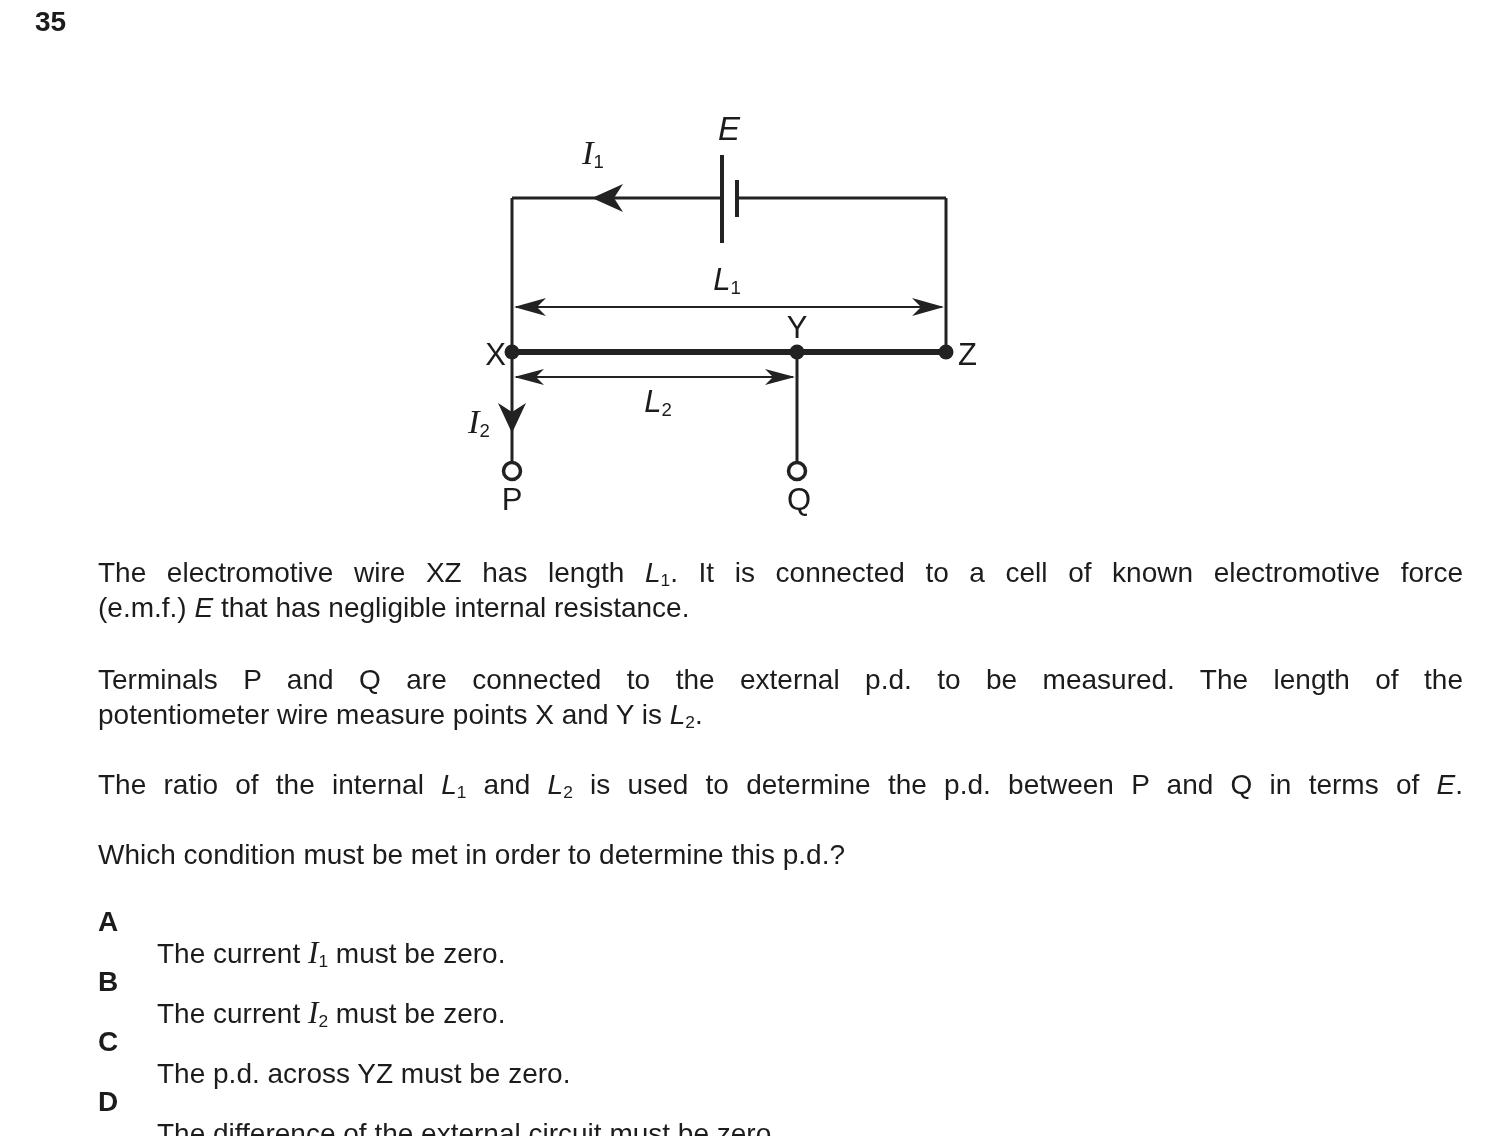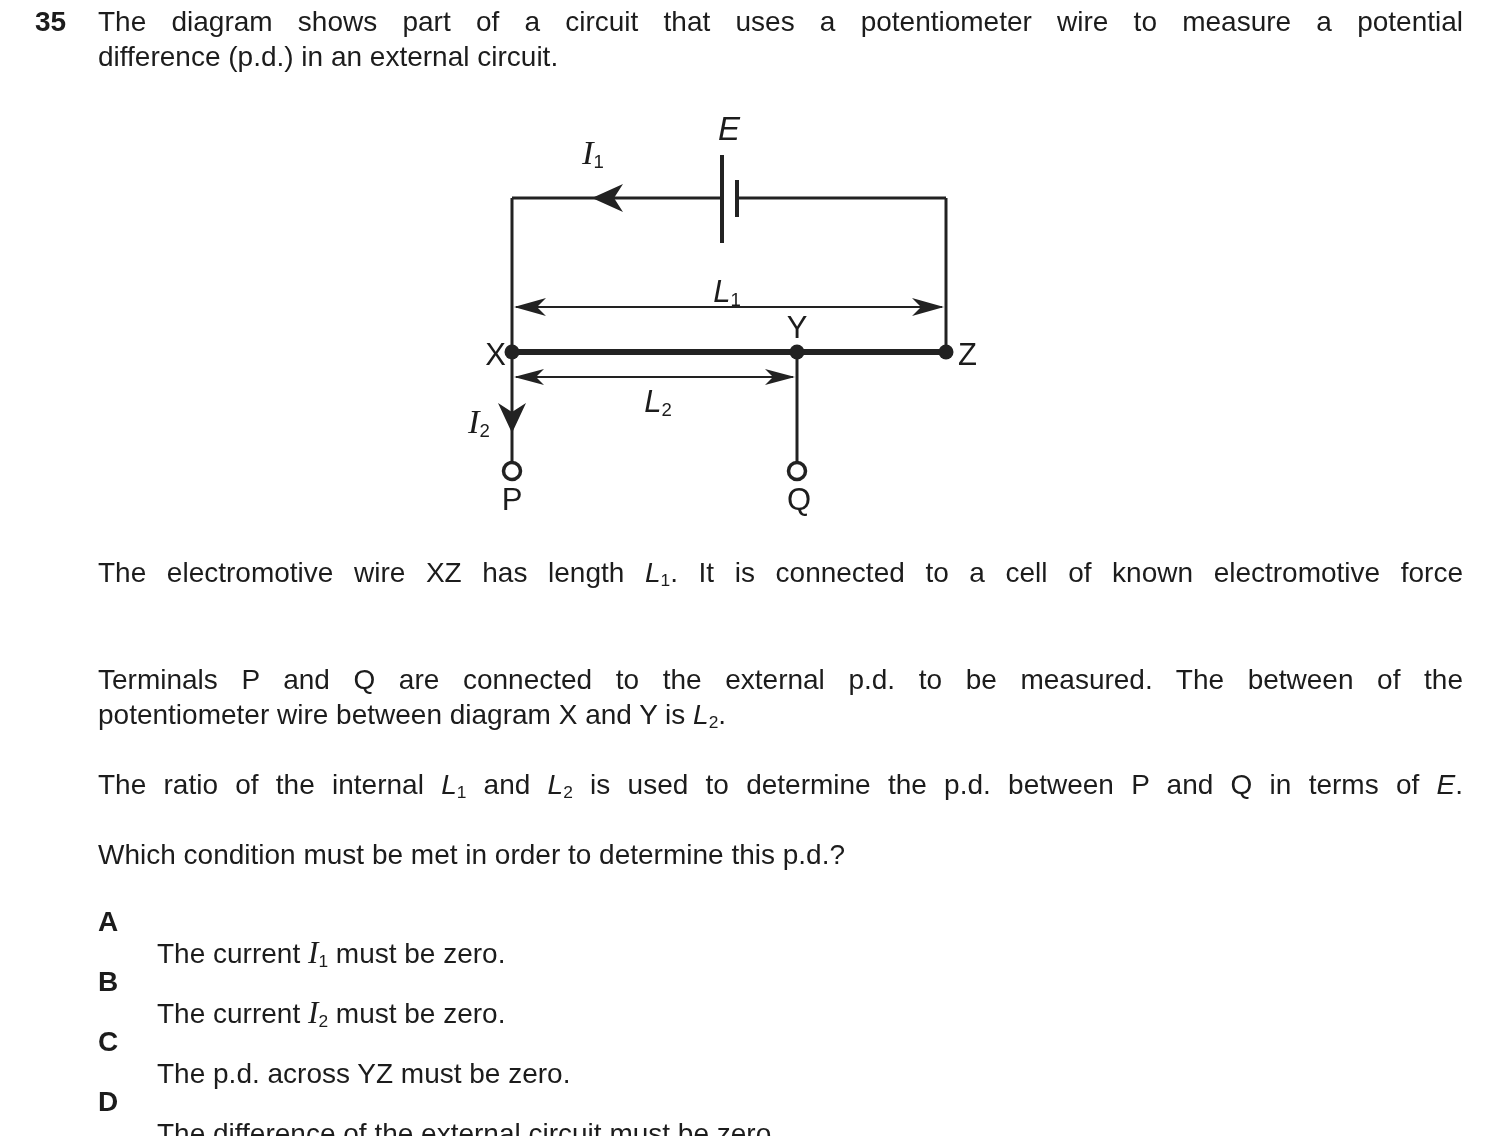--- a/index.html
+++ b/index.html
@@ -56,24 +56,20 @@
   .cx { transform: translateX(-50%); }
   .rx { transform: translateX(-100%); }
 </style>
 </head>
 <body>
 
 <div class="page">
 
   <div class="qnum">35</div>
 
-  <div class="para" style="top:4px">
-    <div class="line just"><span>The diagram shows part of a circuit that uses a potentiometer wire to measure a potential</span></div>
-    <div class="line"><span>difference (p.d.) in an external circuit.</span></div>
-  </div>
 
   <svg class="diagram-svg" width="1500" height="1136" viewBox="0 0 1500 1136" xmlns="http://www.w3.org/2000/svg">
     <g fill="none" stroke="#222222" stroke-width="3">
 
       <path d="M 512 198 H 722"></path>
       <path d="M 737 198 H 946"></path>
 
       <path d="M 512 198 V 462"></path>
       <path d="M 946 198 V 352"></path>
 
@@ -103,36 +99,37 @@
       <circle cx="797" cy="352" r="7.5"></circle>
       <circle cx="946" cy="352" r="7.5"></circle>
     </g>
 
     <circle cx="512" cy="471" r="8.5" fill="#ffffff" stroke="#222222" stroke-width="3.5"></circle>
     <circle cx="797" cy="471" r="8.5" fill="#ffffff" stroke="#222222" stroke-width="3.5"></circle>
   </svg>
 
   <span class="dlabel cx" style="left:729px; top:112px; font-size:33px;"><span class="s-isans">E</span></span>
   <span class="dlabel" style="left:582px; top:136px;"><span class="s-iserif">I</span><sub class="ssub">1</sub></span>
-  <span class="dlabel cx" style="left:727px; top:276px;"><span class="s-isans">L</span><sub class="ssub">1</sub></span>
+  <span class="dlabel cx" style="left:727px; top:264px;"><span class="s-isans">L</span><sub class="ssub">1</sub></span>
   <span class="dlabel rx" style="left:506px; top:339px;"><span>X</span></span>
   <span class="dlabel cx" style="left:797px; top:312px;"><span>Y</span></span>
   <span class="dlabel" style="left:958px; top:339px;"><span>Z</span></span>
   <span class="dlabel cx" style="left:658px; top:386px;"><span class="s-isans">L</span><sub class="ssub">2</sub></span>
   <span class="dlabel" style="left:468px; top:405px;"><span class="s-iserif">I</span><sub class="ssub">2</sub></span>
   <span class="dlabel cx" style="left:512px; top:484px;"><span>P</span></span>
   <span class="dlabel cx" style="left:799px; top:484px;"><span>Q</span></span>
 
   <div class="para" style="top:555px">
     <div class="line just"><span>The electromotive wire XZ has length </span><span class="s-isans">L</span><sub class="ssub">1</sub><span>. It is connected to a cell of known electromotive force</span></div>
+    <div class="line"><span>(e.m.f.) </span><span class="s-isans">E</span><span> that has negligible internal resistance.</span></div>
   </div>
 
   <div class="para" style="top:662px">
-    <div class="line just"><span>Terminals P and Q are connected to the external p.d. to be measured. The between of the</span></div>
-    <div class="line"><span>potentiometer wire between diagram X and Y is </span><span class="s-isans">L</span><sub class="ssub">2</sub><span>.</span></div>
+    <div class="line just"><span>Terminals P and Q are connected to the external p.d. to be measured. The length of the</span></div>
+    <div class="line"><span>potentiometer wire measure points X and Y is </span><span class="s-isans">L</span><sub class="ssub">2</sub><span>.</span></div>
   </div>
 
   <div class="para" style="top:767px">
     <div class="line just"><span>The ratio of the internal </span><span class="s-isans">L</span><sub class="ssub">1</sub><span> and </span><span class="s-isans">L</span><sub class="ssub">2</sub><span> is used to determine the p.d. between P and Q in terms of </span><span class="s-isans">E</span><span>.</span></div>
   </div>
 
   <div class="para" style="top:837px">
     <div class="line"><span>Which condition must be met in order to determine this p.d.?</span></div>
   </div>
 

